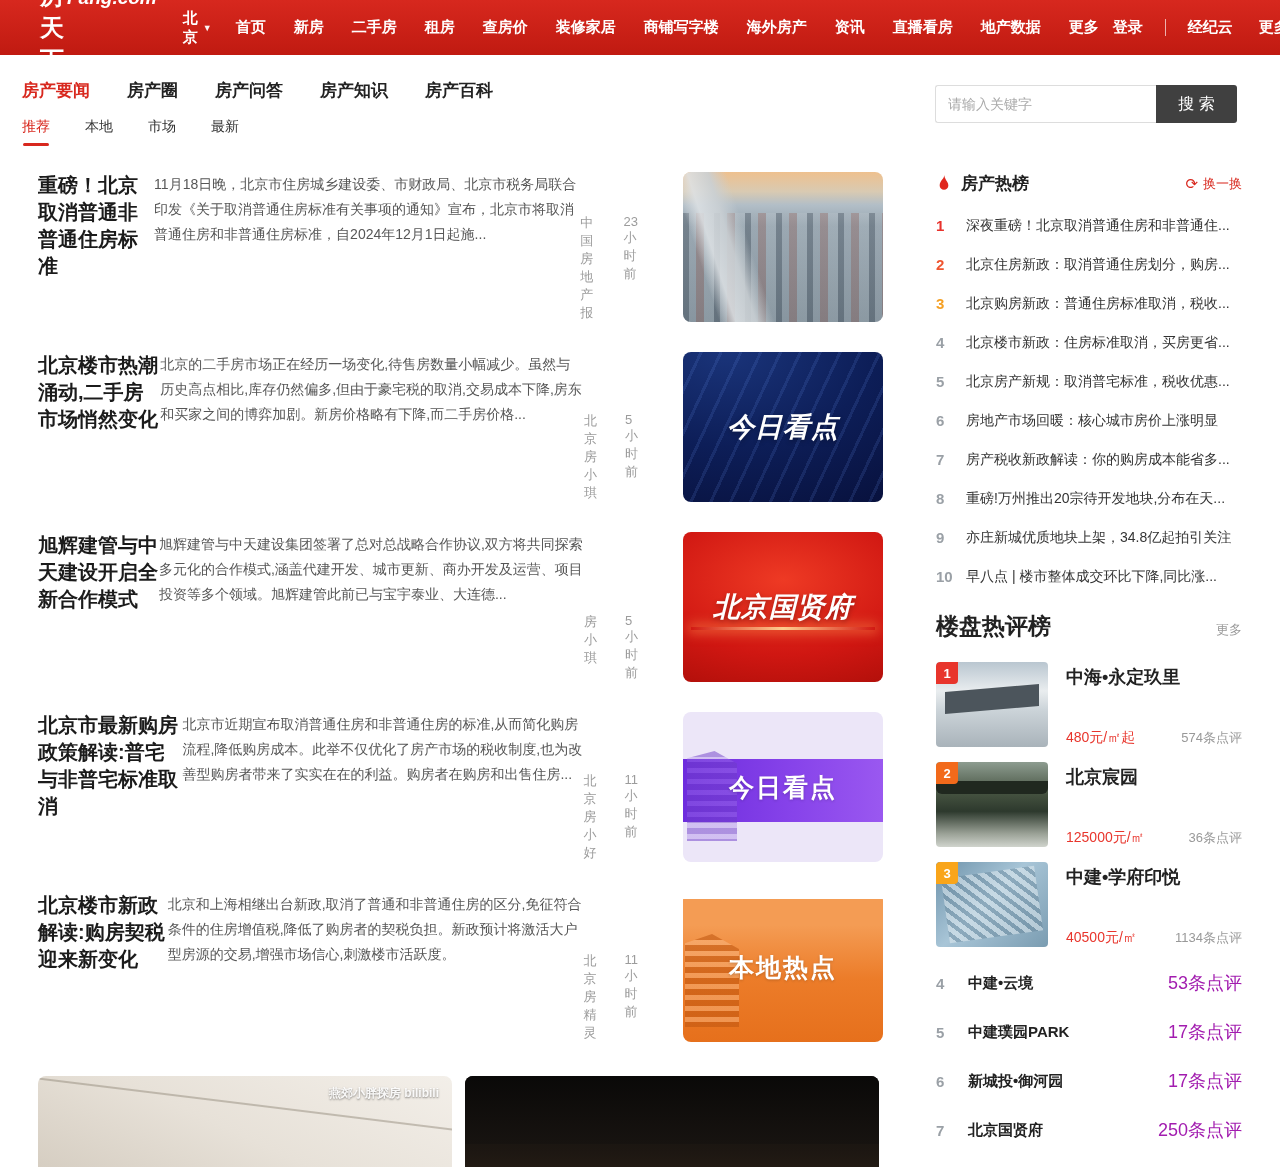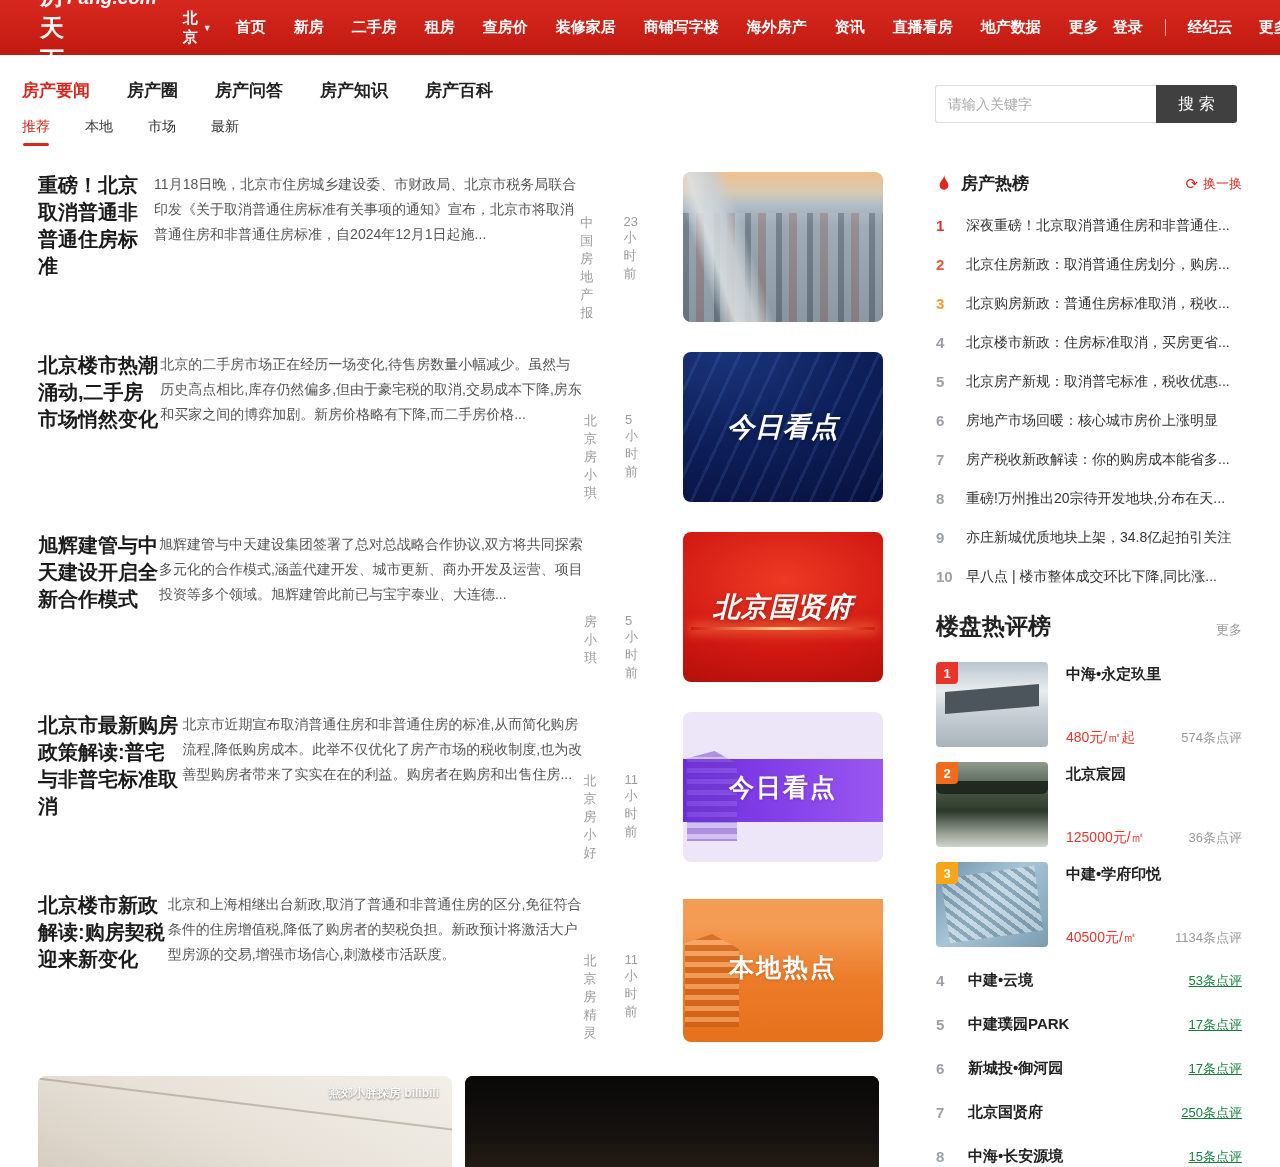--- a/index.html
+++ b/index.html
@@ -124,29 +124,29 @@
     font-size:13px; font-weight:bold; display:flex; align-items:center; justify-content:center; border-radius:4px 0 4px 0; }
   .b1 { background:#e8352c; } .b2 { background:#f26a1b; } .b3 { background:#f9a51a; }
   .img1 { background:linear-gradient(180deg,#b9c6d0 0%,#e9edef 34%,#ccd4d9 56%,#a9b3ba 100%); }
   .img1::after { content:""; position:absolute; left:8%; right:8%; top:30%; height:26%; background:#4c555c; transform:skewY(-5deg); }
   .img2 { background:linear-gradient(180deg,#8d9c90 0%,#44513f 38%,#2d392d 58%,#99a095 84%,#d0d4cd 100%); }
   .img2::after { content:""; position:absolute; left:0; right:0; top:22%; height:16%; background:#20281f; border-radius:0 0 6px 6px; }
   .img3 { background:linear-gradient(135deg,#6d92aa 0%,#a8c5d7 46%,#7a9cb1 100%); }
   .img3::after { content:""; position:absolute; inset:12% 8%;
     background:repeating-linear-gradient(45deg, rgba(230,238,242,.5) 0 5px, rgba(90,120,140,.35) 5px 9px); transform:rotate(-8deg); }
   .rf-info { flex:1; margin-left:18px; display:flex; flex-direction:column; padding-top:3px; }
-  .rf-name { font-size:15px; font-weight:bold; color:#222; }
+  .rf-name { font-size:18px; font-weight:bold; color:#222; }
   .rf-bottom { margin-top:auto; display:flex; align-items:baseline; }
   .rf-price { font-size:14px; color:#e8352c; }
   .rf-reviews { margin-left:auto; font-size:13px; color:#999; }
   .review-rest { margin-top:24px; }
   .rr-item { display:flex; align-items:center; margin-bottom:25px; cursor:pointer; }
   .rr-rank { width:17px; margin-right:15px; font-size:15px; font-weight:bold; color:#9aa0a6; flex-shrink:0; }
   .rr-name { font-size:15px; font-weight:bold; color:#222; }
-  .rr-reviews { margin-left:auto; font-size:13px; color:#15803d;text-decoration:underline; }
+  .rr-reviews { margin-left:auto; font-size:18px; color:#a21caf; }
 </style>
 </head>
 <body>
 
 <div class="topbar">
   <div class="logo">
     <span class="logo-cn">房天下</span>
     <span class="logo-en">Fang.com</span>
   </div>
   <div class="city-picker">

